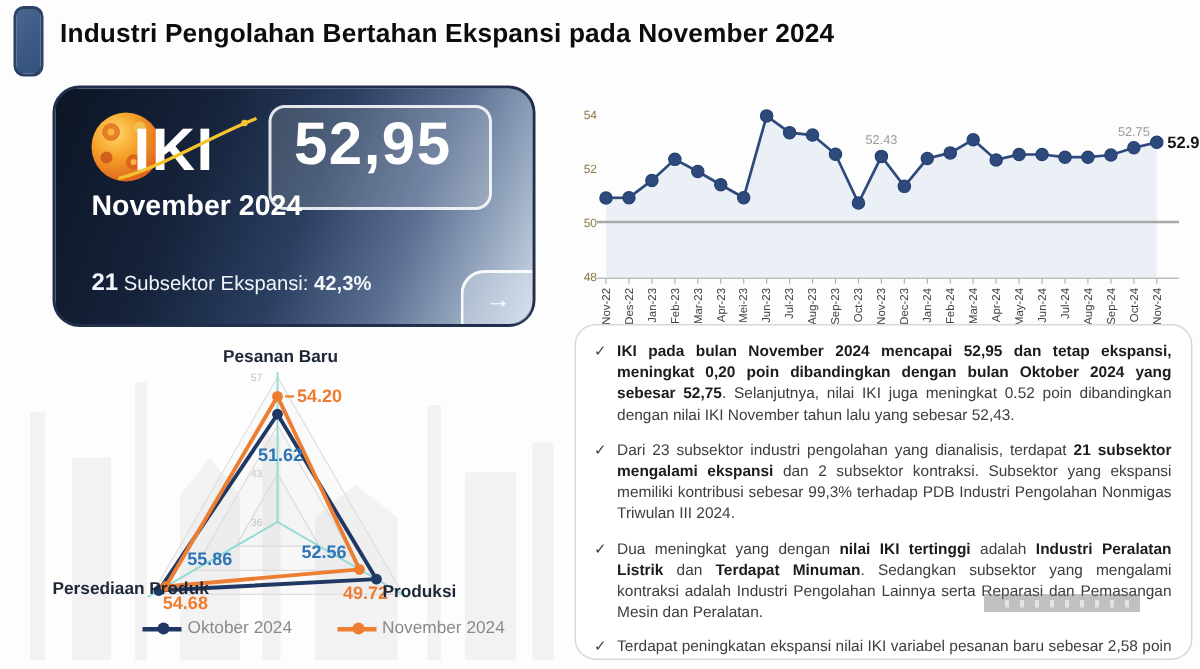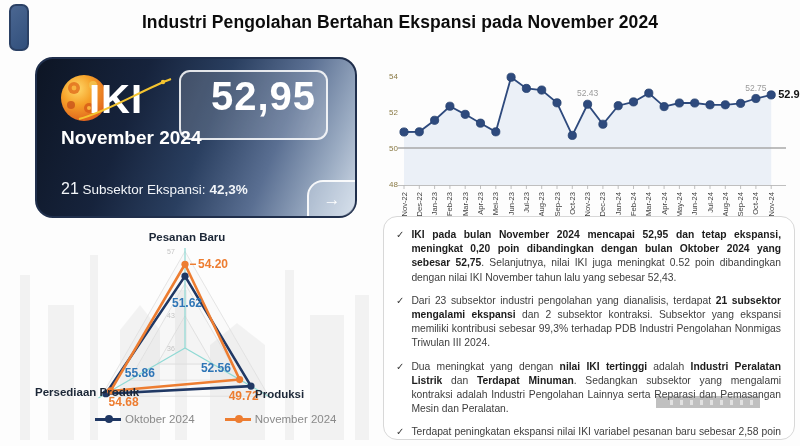--- a/index.html
+++ b/index.html
@@ -8,42 +8,42 @@
     background:#fdfdfd;font-family:"Liberation Sans",sans-serif;
   }
   
   .header-accent{
     position:absolute;left:9px;top:4px;width:20px;height:47px;
     background:linear-gradient(135deg,#4a6691,#32507c);
     border:2px solid #2b4165;border-radius:7px;box-sizing:border-box;
   }
   .page-title{
     position:absolute;left:40px;top:12px;width:720px;
-    font-size:17.5px;font-weight:700;color:#0c0c0c;letter-spacing:0.1px;text-align:center;
+    font-size:17.5px;font-weight:700;color:#0c0c0c;letter-spacing:0.1px;
   }
   
   .hero-card{
     position:absolute;left:35px;top:57px;width:322px;height:161px;
     border-radius:18px;box-sizing:border-box;
     background:linear-gradient(112deg,#0d1524 0%,#16233c 30%,#2a3f60 52%,#5a6f92 72%,#9aabc2 88%,#cfd9e6 100%);
     border:2px solid #202f4c;color:#ffffff;
   }
   .iki-logo{position:absolute;left:22px;top:12px;width:130px;height:55px;}
   .hero-month{position:absolute;left:24px;top:68px;font-size:19px;font-weight:700;color:#fff;}
   .score-box{
     position:absolute;left:142px;top:11px;width:149px;height:70px;
     background:rgba(255,255,255,0.16);border:2px solid rgba(255,255,255,0.85);
-    border-radius:11px;box-sizing:border-box;text-align:right;padding:2px 10px 0 0;
+    border-radius:11px;box-sizing:border-box;text-align:center;padding:2px 10px 0 0;
   }
   .score-value{font-size:40px;font-weight:800;color:#fff;letter-spacing:1px;line-height:44px;}
   .score-status{font-size:8.5px;font-weight:700;color:#fff;letter-spacing:1px;margin-top:-3px;}
   .share-line{position:absolute;left:24px;top:98px;font-size:12px;color:#f2f5f9;}
   .share-line .it{font-style:italic;}
   .subsector-line{position:absolute;left:24px;top:121px;font-size:13.5px;color:#f2f5f9;}
-  .subsector-line .big{font-size:16px;font-weight:400;}
+  .subsector-line .big{font-size:16px;font-weight:700;}
   .subsector-line .bold{font-weight:800;}
   .arrow-btn{
     position:absolute;right:0;bottom:0;width:48px;height:36px;
     background:rgba(230,238,246,0.35);
     border-top:2px solid rgba(255,255,255,0.9);border-left:2px solid rgba(255,255,255,0.9);
     border-radius:16px 0 14px 0;box-sizing:border-box;
     display:flex;align-items:center;justify-content:center;cursor:pointer;
   }
   .arrow-btn span{color:#fff;font-size:17px;line-height:1;}
   

